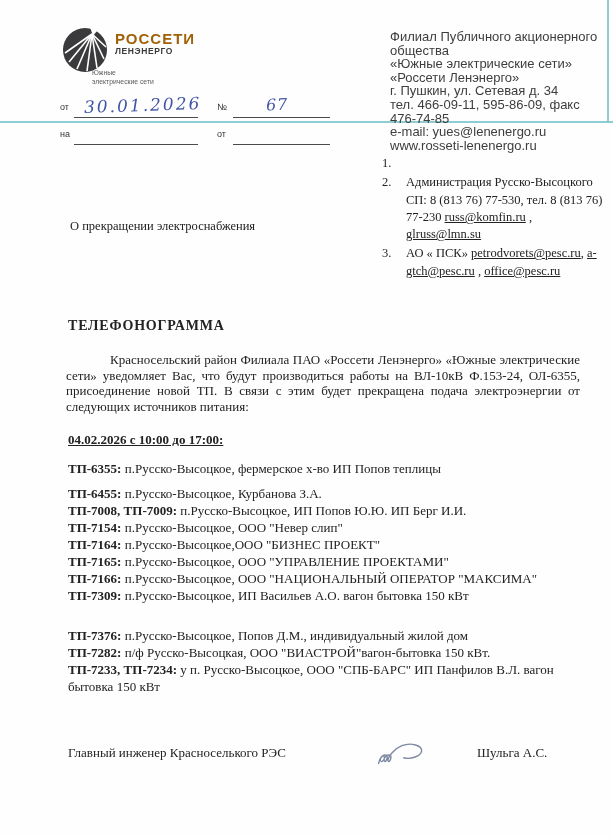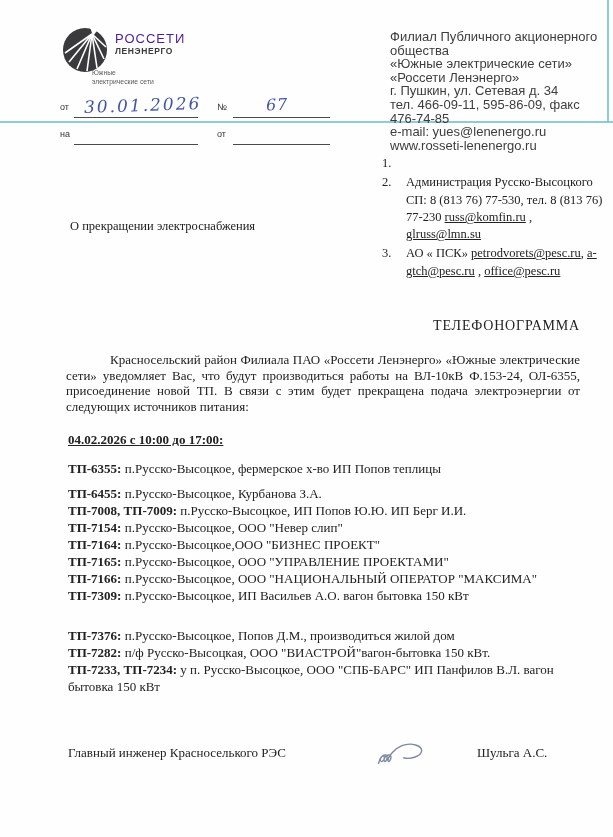--- a/index.html
+++ b/index.html
@@ -14,21 +14,21 @@
   .page{position:absolute;inset:0;background:#fefefe;}
 
   
   .scan-line-h{position:absolute;left:0;top:121px;width:613px;height:2px;background:#7cc4ca;opacity:.85;}
   .scan-line-v{position:absolute;left:607px;top:0;width:2px;height:122px;background:#7cc4ca;opacity:.85;}
 
   
   .logo-wrap{position:absolute;left:62px;top:27px;display:flex;}
   .logo-mark{width:46px;height:46px;}
   .logo-text{margin-left:7px;padding-top:4px;font-family:"Liberation Sans", sans-serif;}
-  .brand{font-size:13px;font-weight:normal;letter-spacing:1px;color:#4c1d95;line-height:15px;}
+  .brand{font-size:15px;font-weight:bold;letter-spacing:1px;color:#a16207;line-height:15px;}
   .subbrand{font-size:8.5px;font-weight:bold;letter-spacing:.6px;color:#3a3a3c;line-height:11px;}
   .division{position:absolute;left:92px;top:69px;font-family:"Liberation Sans", sans-serif;
     font-size:6.8px;line-height:8.5px;color:#5a5a5a;}
 
   
   .org-address{position:absolute;left:390px;top:30px;width:215px;
     font-family:"Liberation Sans", sans-serif;font-size:13px;line-height:13.6px;color:#3d3d3d;}
 
   
   .ref-label{position:absolute;font-family:"Liberation Sans", sans-serif;font-size:9px;color:#333;}
@@ -39,22 +39,22 @@
 
   
   .recipients{position:absolute;left:382px;top:155px;width:226px;font-size:12.5px;line-height:17.3px;}
   .recipient-item{display:flex;margin-bottom:2px;}
   .recipient-num{width:24px;flex:none;}
   .recipient-text{flex:1;}
   .u{text-decoration:underline;}
 
   .subject{position:absolute;left:70px;top:219px;font-size:12.5px;}
 
-  .title{position:absolute;left:68px;top:318px;width:512px;text-align:right;
-    font-size:14px;font-weight:normal;letter-spacing:.8px;margin:0;}
+  .title{position:absolute;left:68px;top:318px;width:512px;text-align:left;
+    font-size:14px;font-weight:bold;letter-spacing:.8px;margin:0;}
 
   .body-par{position:absolute;left:66px;top:352px;width:514px;
     font-size:13px;line-height:15.6px;text-align:justify;text-indent:44px;margin:0;}
 
   .schedule{position:absolute;left:68px;top:432px;font-size:13px;font-weight:bold;text-decoration:underline;}
 
   .tp-list{position:absolute;left:68px;top:460px;width:514px;font-size:13px;line-height:17px;}
   .tp-group-0{margin-bottom:8px;}
   .tp-group-1{margin-bottom:23px;}
   .tp-code{font-weight:bold;}
@@ -149,21 +149,21 @@
       <div class="tp-group-1">
         <div><span class="tp-code">ТП-6455:</span><span> п.Русско-Высоцкое, Курбанова З.А.</span></div>
         <div><span class="tp-code">ТП-7008, ТП-7009:</span><span> п.Русско-Высоцкое, ИП Попов Ю.Ю. ИП Берг И.И.</span></div>
         <div><span class="tp-code">ТП-7154:</span><span> п.Русско-Высоцкое, ООО "Невер слип"</span></div>
         <div><span class="tp-code">ТП-7164:</span><span> п.Русско-Высоцкое,ООО "БИЗНЕС ПРОЕКТ"</span></div>
         <div><span class="tp-code">ТП-7165:</span><span> п.Русско-Высоцкое, ООО "УПРАВЛЕНИЕ ПРОЕКТАМИ"</span></div>
         <div><span class="tp-code">ТП-7166:</span><span> п.Русско-Высоцкое, ООО "НАЦИОНАЛЬНЫЙ ОПЕРАТОР "МАКСИМА"</span></div>
         <div><span class="tp-code">ТП-7309:</span><span> п.Русско-Высоцкое, ИП Васильев А.О. вагон бытовка 150 кВт</span></div>
       </div>
       <div class="tp-group-2">
-        <div><span class="tp-code">ТП-7376:</span><span> п.Русско-Высоцкое, Попов Д.М., производиться жилой дом</span></div>
+        <div><span class="tp-code">ТП-7376:</span><span> п.Русско-Высоцкое, Попов Д.М., индивидуальный жилой дом</span></div>
         <div><span class="tp-code">ТП-7282:</span><span> п/ф Русско-Высоцкая, ООО "ВИАСТРОЙ"вагон-бытовка 150 кВт.</span></div>
         <div><span class="tp-code">ТП-7233, ТП-7234:</span><span> у п. Русско-Высоцкое, ООО "СПБ-БАРС" ИП Панфилов В.Л. вагон бытовка 150 кВт</span></div>
       </div>
     </div>
 
   <div class="sig-row">
     <span class="sig-position">Главный инженер Красноселького РЭС</span>
     <svg class="sig-scribble" viewBox="0 0 60 36">
       <path d="M6 27 C7 21 11 17 12 20 C13 23 9 27 8 24 C7 20 13 16 15 19 C16 22 13 27 12 24 C11 20 17 16 19 19 C20 22 17 27 16 24 C16 20 23 11 31 8 C41 4 53 8 52 14 C51 19 41 23 33 21" fill="none" stroke="#7e89a3" stroke-width="1.5" stroke-linecap="round"></path>
     </svg>

